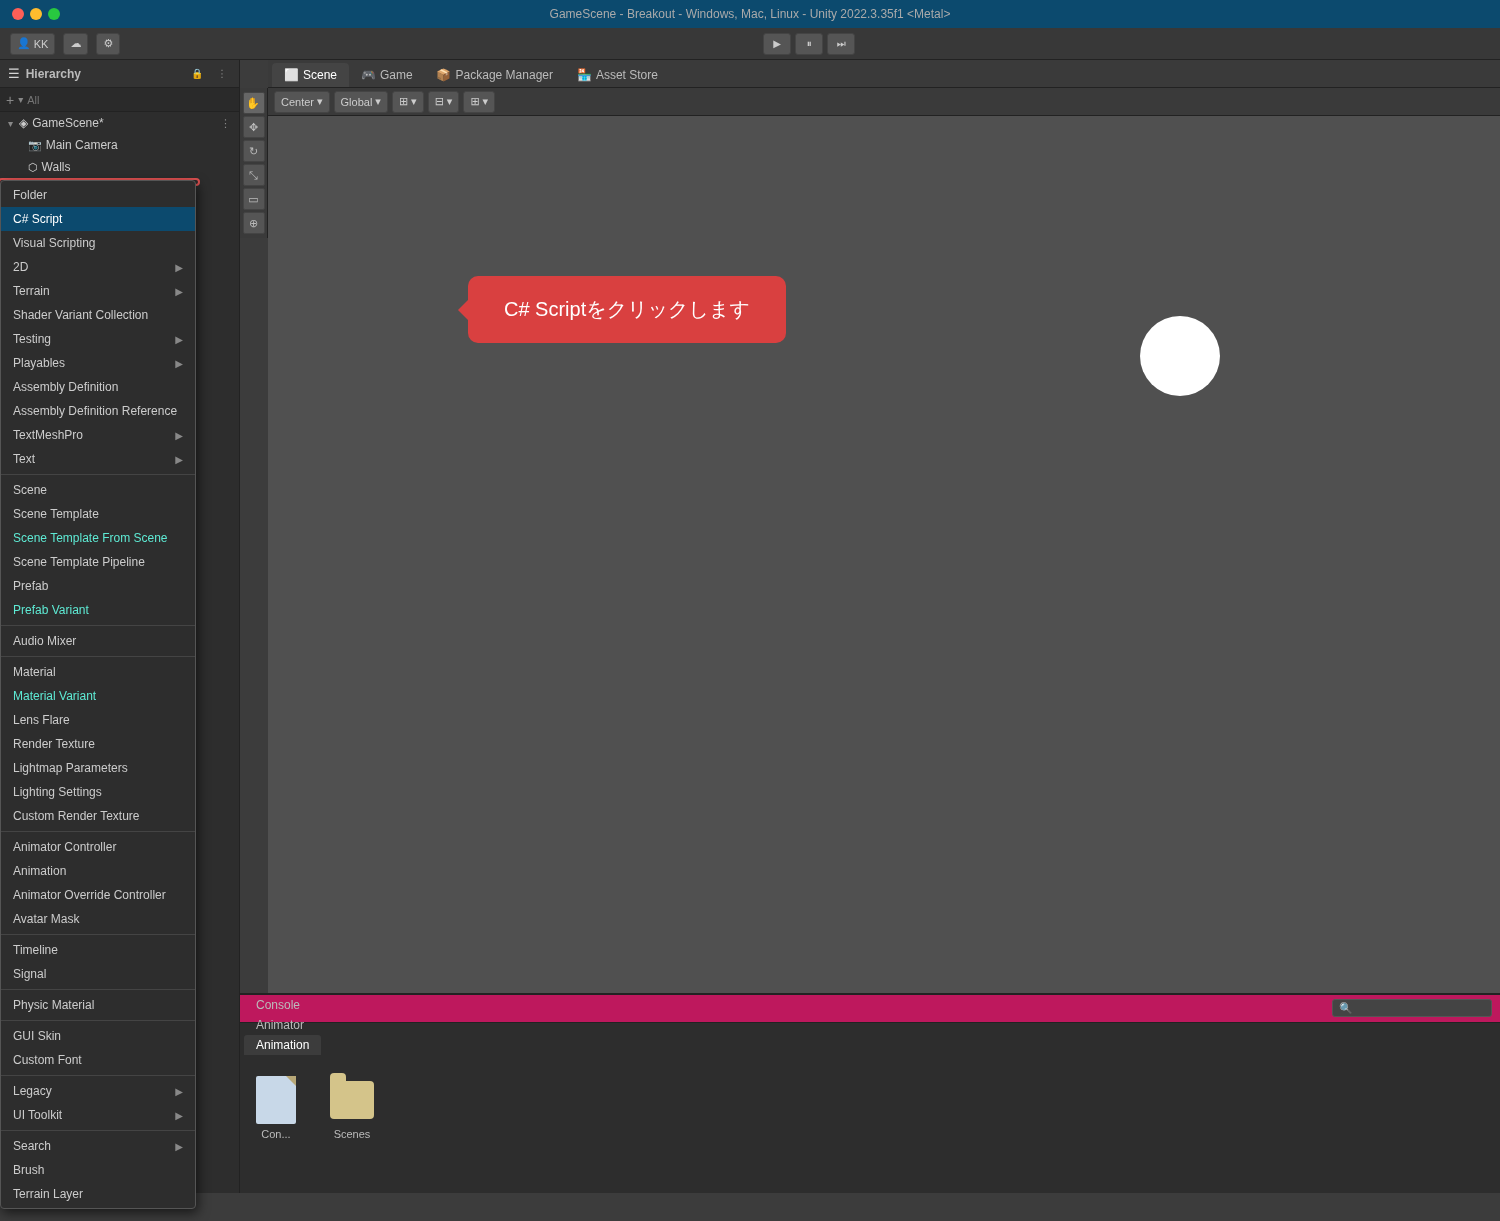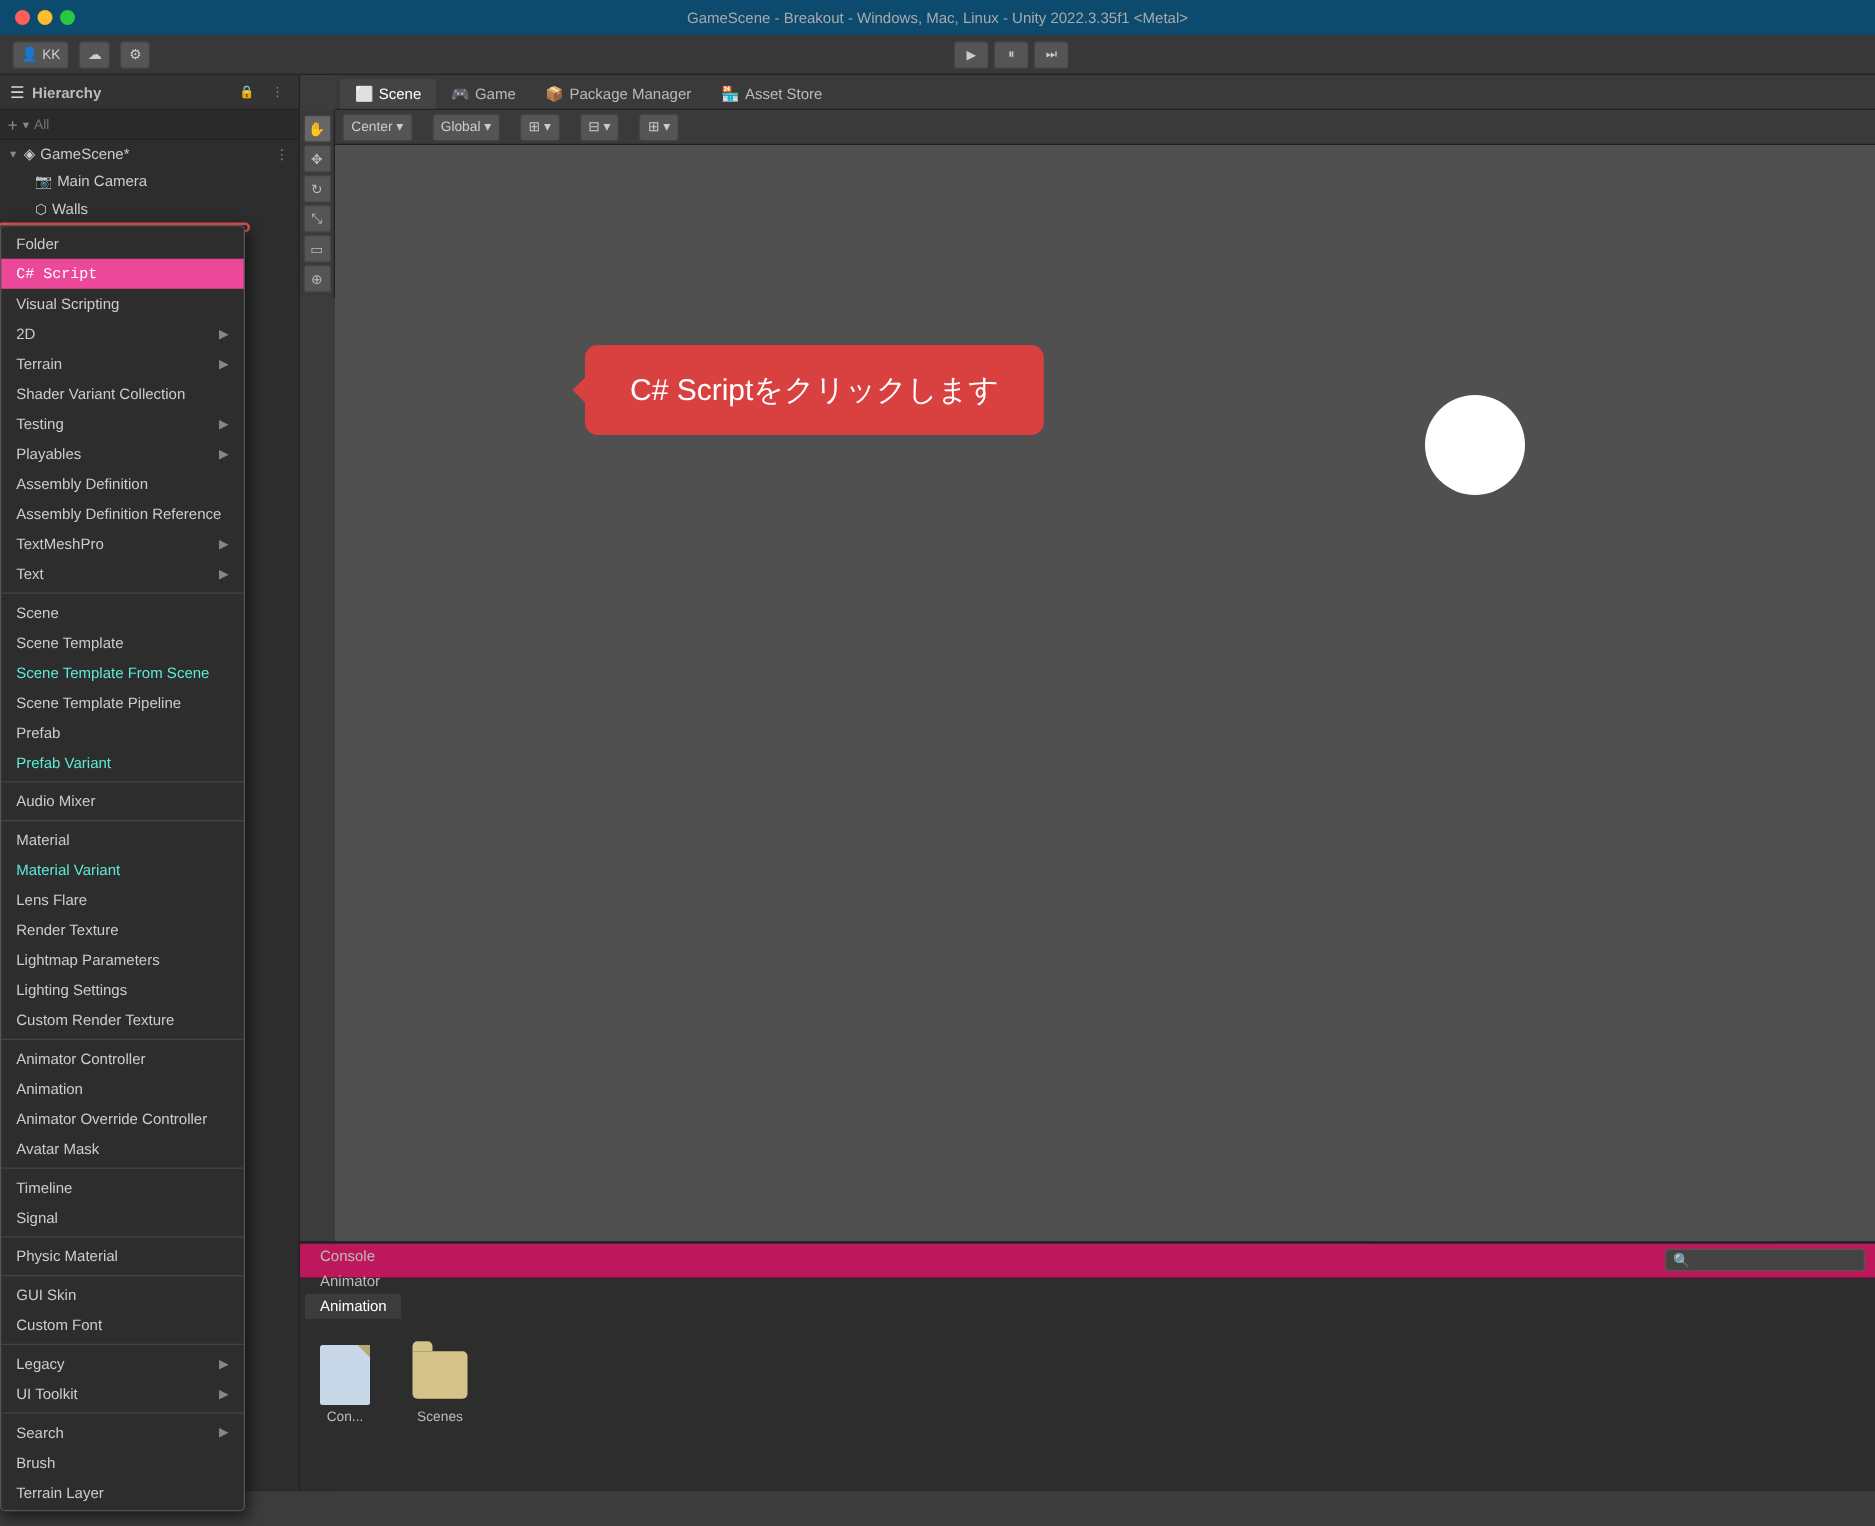--- a/index.html
+++ b/index.html
@@ -197,23 +197,22 @@
       height: 24px;
       display: flex;
       align-items: center;
       padding: 0 12px;
       cursor: pointer;
       font-size: 12px;
       color: #ccc;
       justify-content: space-between;
     }
     .menu-item.selected, .menu-item.active-item {
-      background: #ec4899;
+      background: #0c4a6e;
       color: #fff;
-      font-family: Liberation Mono, monospace;
     }
     .menu-item.disabled { color: #5eead4; cursor: default; }
     .menu-item .arrow { font-size: 10px; color: #888; }
     .menu-separator {
       height: 1px;
       background: #444;
       margin: 3px 0;
     }
     
     #context-menu-wrapper {
@@ -236,21 +235,21 @@
       position: relative;
       display: flex;
       flex-direction: column;
     }
     #scene-toolbar {
       height: 28px;
       background: #3a3a3a;
       display: flex;
       align-items: center;
       padding: 0 6px;
-      gap: 16px;
+      gap: 4px;
       border-bottom: 1px solid #222;
     }
 
     #scene-canvas {
       flex: 1;
       background: #505050;
       position: relative;
       overflow: hidden;
     }
     .scene-circle {
@@ -271,21 +270,21 @@
       right: 80px;
     }
 
     
     .annotation-bubble {
       position: absolute;
       top: 160px;
       left: 200px;
       background: #d94040;
       color: white;
-      font-size: 24px;
+      font-size: 20px;
       font-weight: 500;
       padding: 20px 36px;
       border-radius: 10px;
       z-index: 50;
       white-space: nowrap;
     }
     .annotation-bubble::before {
       content: '';
       position: absolute;
       left: -20px;

